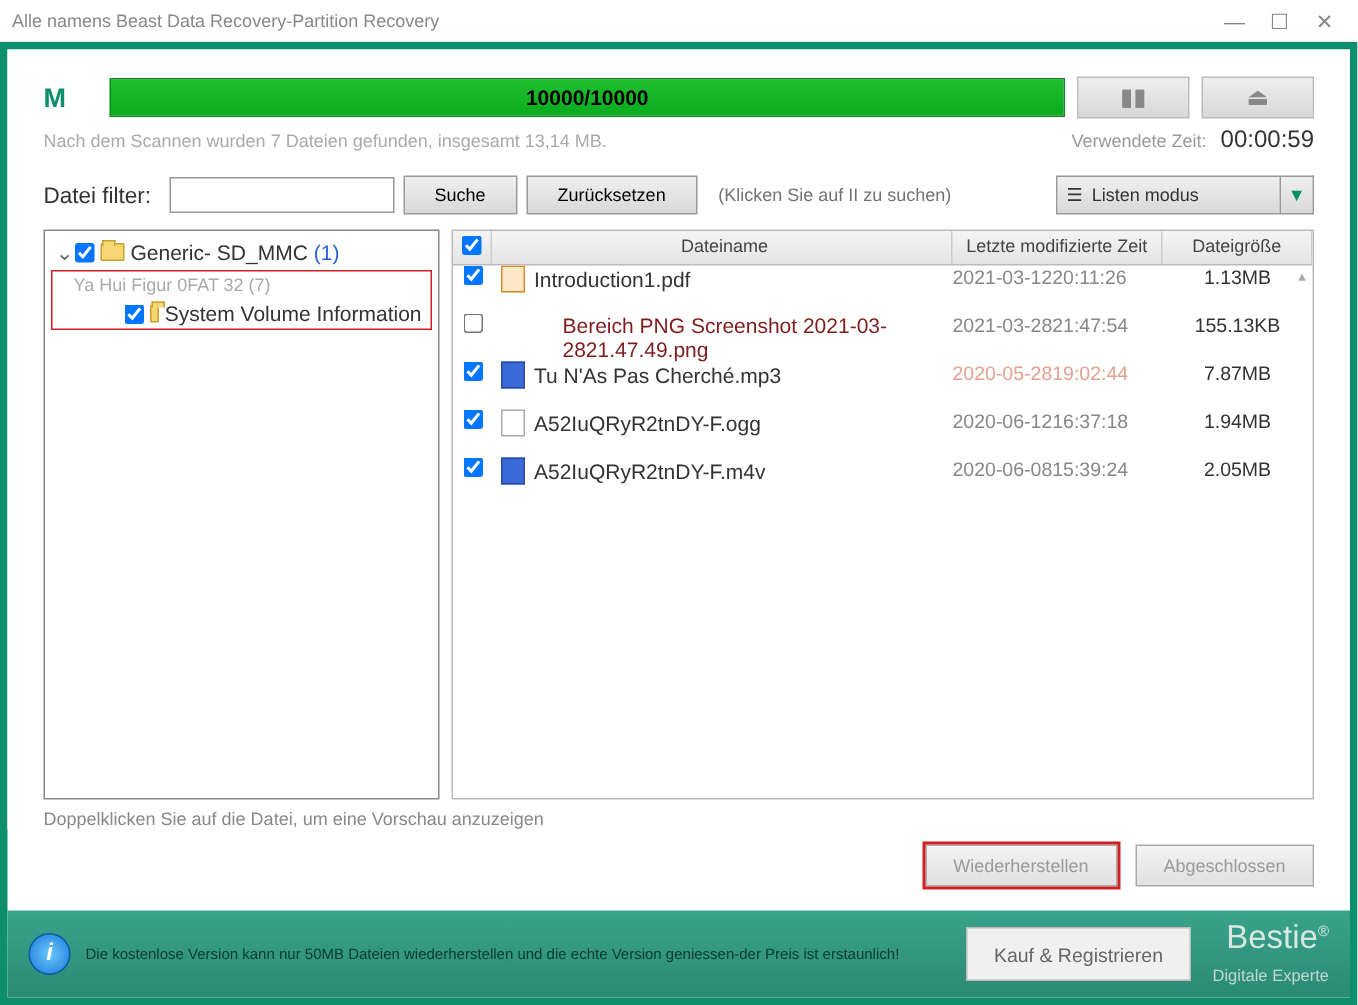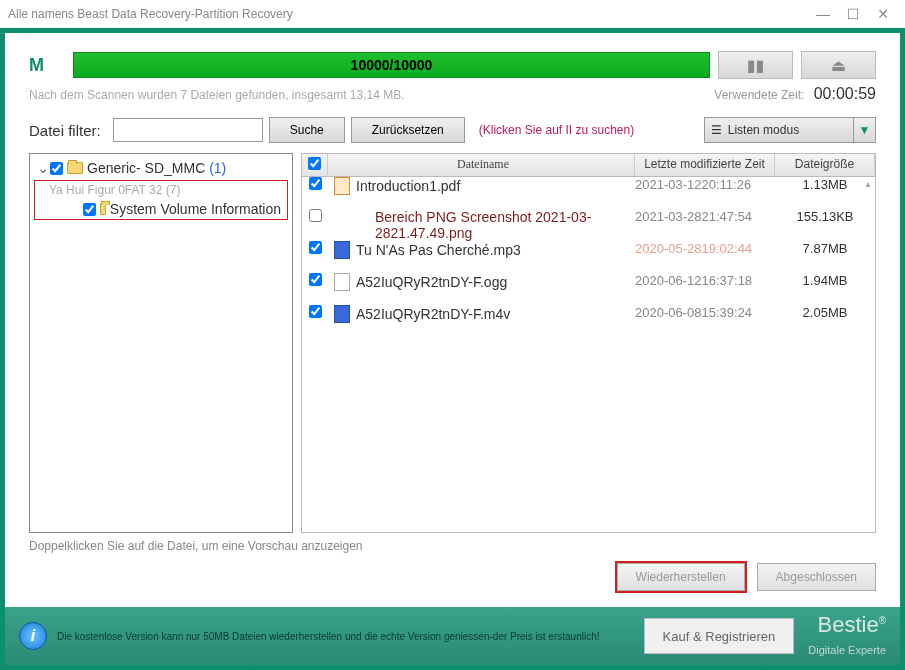--- a/index.html
+++ b/index.html
@@ -18,42 +18,42 @@
 
 .status-row { display: flex; align-items: baseline; color: #aaa; font-size: 12px; margin-bottom: 14px; }
 .status-row .left { flex: 1; }
 .status-row .right { color: #999; }
 .status-row .time { color: #333; font-size: 16px; margin-left: 6px; }
 
 .filter-row { display: flex; align-items: center; gap: 6px; margin-bottom: 10px; }
 .filter-label { font-size: 15px; margin-right: 6px; }
 .filter-input { width: 150px; height: 24px; border: 1px solid #999; padding: 0 4px; }
 .gray-btn { height: 26px; padding: 0 20px; background: linear-gradient(#f0f0f0,#d8d8d8); border: 1px solid #999; cursor: pointer; font-size: 12px; }
-.hint { color: #be185d; margin-left: 8px; font-size: 12px; }
+.hint { color: #737373; margin-left: 8px; font-size: 12px; }
 .viewmode { margin-left: auto; display: flex; }
 .viewmode-main { width: 150px; height: 26px; background: linear-gradient(#f0f0f0,#d8d8d8); border: 1px solid #999; display: flex; align-items: center; padding: 0 6px; gap: 6px; cursor: pointer; }
 .viewmode-arrow { width: 22px; height: 26px; background: linear-gradient(#f0f0f0,#d8d8d8); border: 1px solid #999; border-left: none; color: #0d8f6e; display: flex; align-items: center; justify-content: center; cursor: pointer; }
 
 .content-row { display: flex; gap: 8px; }
 .tree-panel { width: 264px; height: 380px; border: 1px solid #888; overflow: hidden; background: #fff; padding: 4px 0; }
 .tree-row { display: flex; align-items: center; padding: 2px 6px; font-size: 14px; white-space: nowrap; }
 .tree-row .caret { width: 14px; display: inline-block; text-align: center; color: #666; }
 .tree-row .chk { margin-right: 4px; }
 .folder-icon { display: inline-block; width: 16px; height: 12px; background: #f7d774; border: 1px solid #c8a030; border-radius: 1px; margin-right: 4px; position: relative; }
 .folder-icon:before { content: ""; position: absolute; top: -3px; left: 0; width: 7px; height: 3px; background: #f7d774; border: 1px solid #c8a030; border-bottom: none; }
 .highlight-box { border: 1.5px solid #d02020; margin: 2px 4px; }
 .tree-row.muted { color: #aaa; font-size: 12px; padding-left: 14px; }
 .tree-row.child { padding-left: 48px; }
 .count-blue { color: #2a5fd8; }
 
 .list-panel { flex: 1; height: 380px; border: 1px solid #bbb; display: flex; flex-direction: column; background: #fff; position: relative; }
 .list-header { display: flex; background: linear-gradient(#f4f4f4,#e4e4e4); border-bottom: 1px solid #bbb; font-size: 12px; }
 .list-header div { padding: 3px 6px; border-right: 1px solid #ccc; text-align: center; color: #444; }
 .col-chk { width: 26px; }
-.col-name { flex: 1; text-align: center; padding-left: 10px !important; font-family: Liberation Serif, serif; }
+.col-name { flex: 1; text-align: center; padding-left: 10px !important; }
 .col-date { width: 140px; }
 .col-size { width: 100px; }
 .list-body { flex: 1; overflow: hidden; }
 .file-row { display: flex; align-items: flex-start; height: 32px; font-size: 14px; }
 .file-row .c-chk { width: 26px; display: flex; justify-content: center; }
 .file-row .c-name { flex: 1; display: flex; align-items: center; gap: 6px; padding-left: 6px; }
 .file-row .c-date { width: 140px; color: #888; font-size: 13px; text-align: left; }
 .file-row .c-size { width: 100px; text-align: center; font-size: 13px; }
 .file-icon { width: 16px; height: 18px; border: 1px solid #aaa; background: #fff; position: relative; display: inline-block; }
 .file-icon.pdf { border-color: #d88a2a; background: #ffe9c8; }

